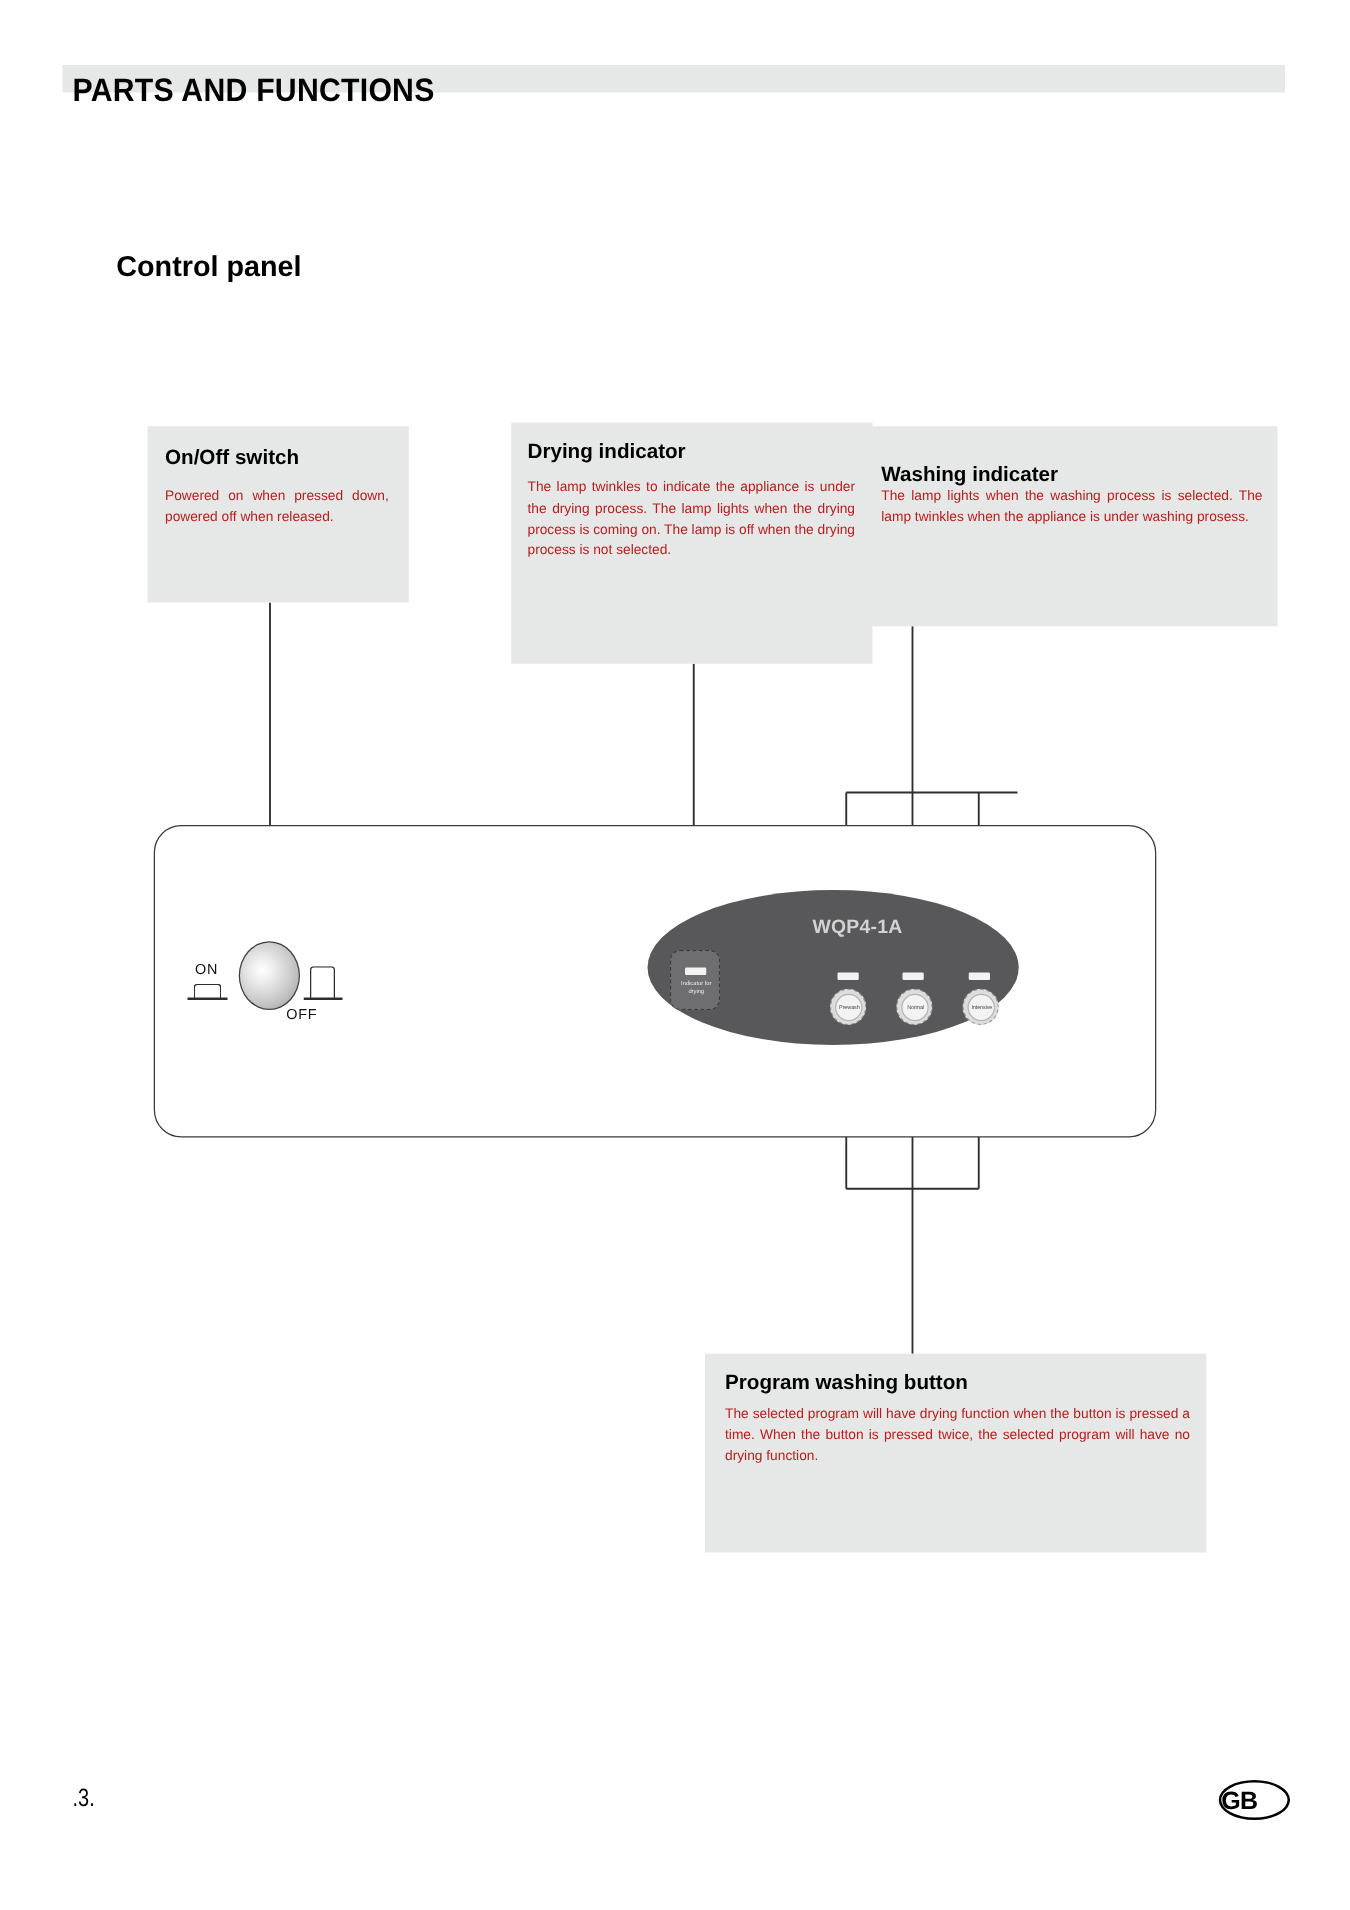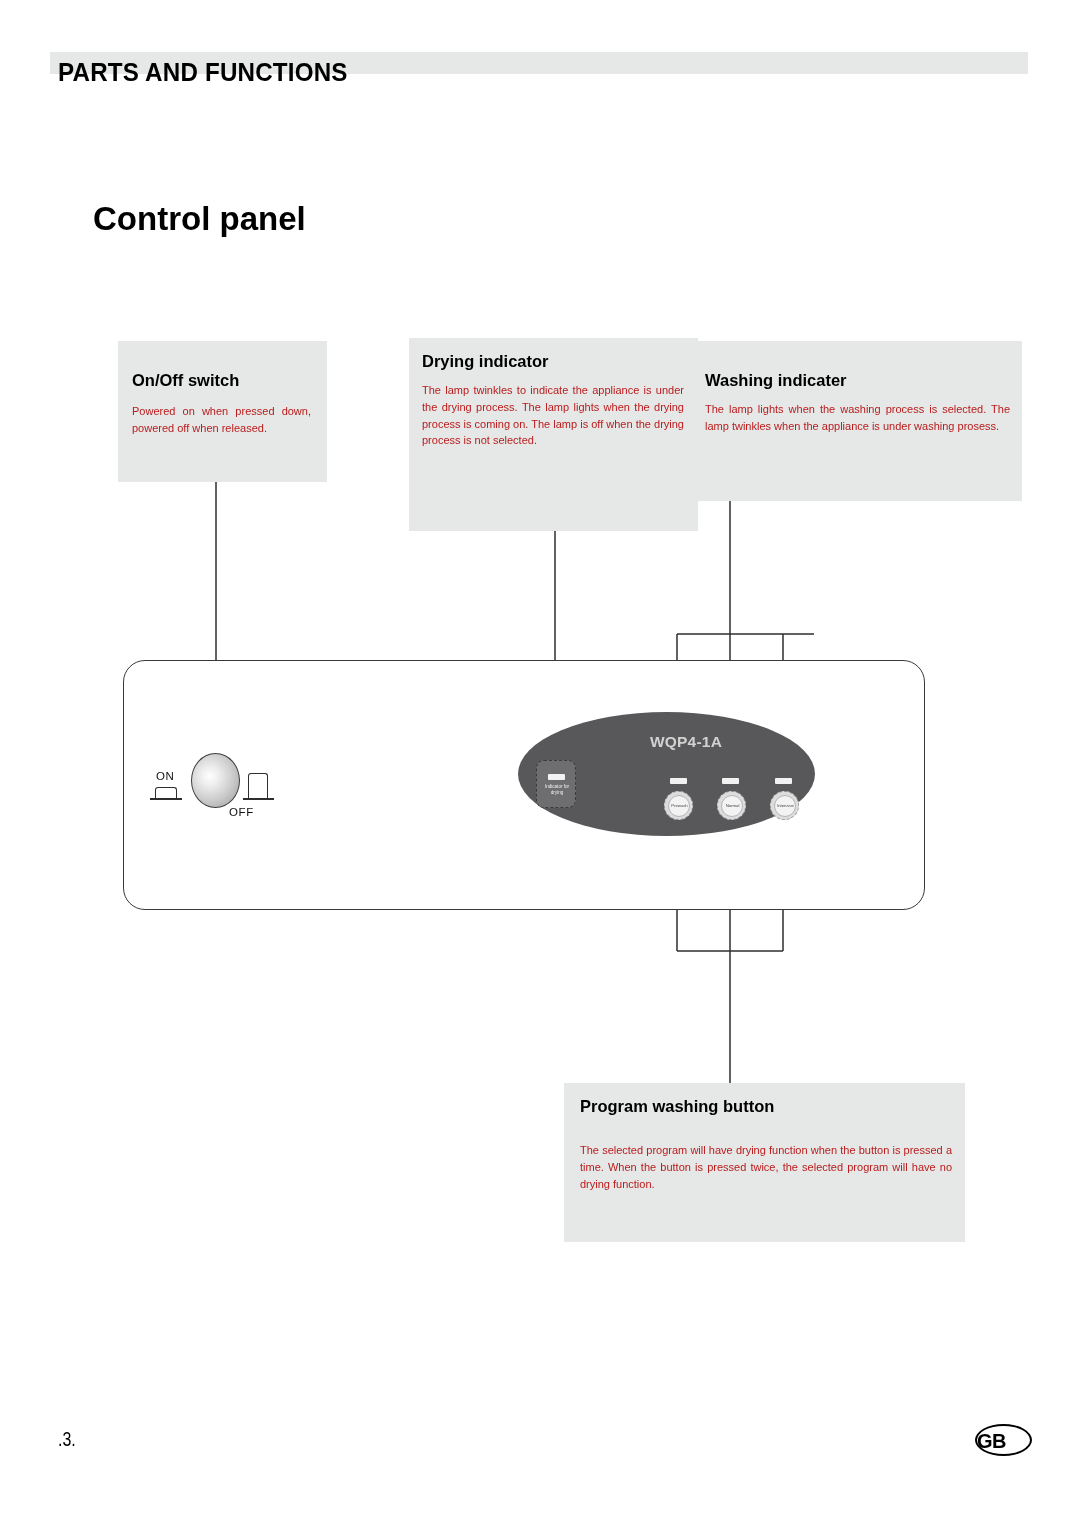--- a/index.html
+++ b/index.html
@@ -43,21 +43,21 @@
     transform: scaleX(0.93);
     transform-origin: left center;
     white-space: nowrap;
   }
 
   
   .section-heading {
     position: absolute;
     left: 93px;
     top: 200px;
-    font-size: 33px;
+    font-size: 23px;
     font-weight: bold;
     color: #000000;
     white-space: nowrap;
   }
 
   
   .callout {
     position: absolute;
     background: #e6e7e7;
     box-sizing: border-box;
@@ -71,42 +71,42 @@
   .callout .c-body {
     font-size: 11px;
     color: #b91c1c;
     line-height: 1.52;
     text-align: justify;
     text-justify: inter-word;
   }
 
   #callout-onoff {
     left: 118px; top: 341px; width: 209px; height: 141px;
-    padding: 30px 16px 0 14px;
+    padding: 16px 16px 0 14px;
   }
   #callout-onoff .c-body { margin-top: 14px; }
 
   #callout-drying {
     left: 384px; top: 338px; width: 289px; height: 193px;
     padding: 14px 14px 0 13px;
     margin-left: 25px;
   }
   #callout-drying .c-body { margin-top: 12px; }
 
   #callout-washing {
     left: 692px; top: 341px; width: 330px; height: 160px;
     padding: 30px 12px 0 13px;
   }
-  #callout-washing .c-body { margin-top: 12px; }
+  #callout-washing .c-body { }
 
   #callout-program {
     left: 564px; top: 1083px; width: 401px; height: 159px;
     padding: 14px 13px 0 16px;
   }
-  #callout-program .c-body { margin-top: 27px; }
+  #callout-program .c-body { margin-top: 8px; }
 
   
   .leader-svg {
     position: absolute;
     left: 0; top: 0;
     width: 1080px; height: 1528px;
     pointer-events: none;
   }
 
   

